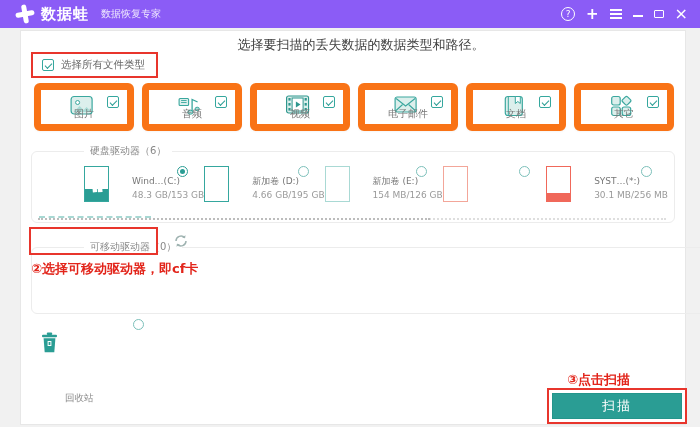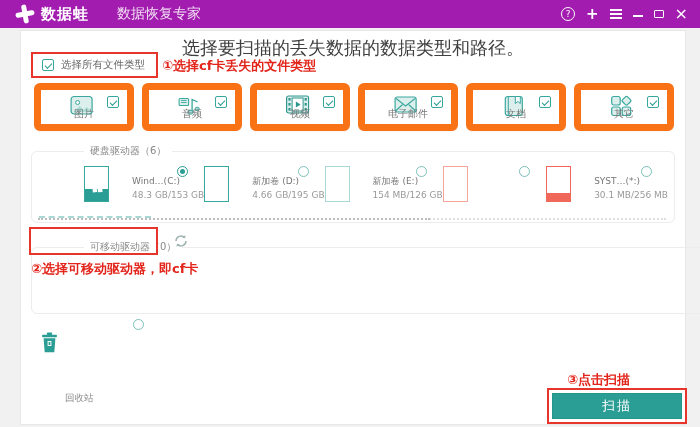--- a/index.html
+++ b/index.html
@@ -1,40 +1,40 @@
 <!DOCTYPE html>
 <html><head>
 <meta charset="utf-8">
 <style>
   * { margin:0; padding:0; box-sizing:border-box; }
   html,body { width:700px; height:427px; overflow:hidden; background:#f1f1f1;
     font-family:"DejaVu Sans","Liberation Sans",sans-serif; }
   .window { position:relative; width:700px; height:427px; }
 
   
-  .titlebar { position:absolute; left:0; top:0; width:700px; height:28px; background:#a21caf;
+  .titlebar { position:absolute; left:0; top:0; width:700px; height:28px; background:#8b5cf6;
     display:flex; align-items:center; color:#fff; }
   .logo-cross { margin-left:14px; width:22px; height:22px; }
   .logo-text { margin-left:5px; font-size:15px; font-weight:bold; letter-spacing:1px; }
-  .logo-sub { margin-left:28px; font-size:14px; opacity:.85; }
+  .logo-sub { margin-left:12px; font-size:10px; opacity:.85; }
   .win-controls { position:absolute; right:12px; top:0; height:28px; display:flex; align-items:center; gap:11px; }
   .wc { color:#fff; cursor:default; display:flex; align-items:center; justify-content:center; }
   .wc-help { width:14px; height:14px; border:1.2px solid #fff; border-radius:50%; font-size:9px; line-height:1; }
   .wc-add { font-size:15px; font-weight:bold; }
   .wc-menu { display:flex; flex-direction:column; gap:2.5px; }
   .wc-menu i { display:block; width:12px; height:1.6px; background:#fff; }
   .wc-min { width:10px; height:1.6px; background:#fff; margin-top:4px; }
   .wc-max { width:10px; height:8px; border:1.6px solid #fff; border-radius:1px; }
   .wc-close { font-size:16px; line-height:1; }
 
   
   .content { position:absolute; left:20px; top:30px; width:666px; height:395px;
     background:#fff; border:1px solid #e7e7e7; }
-  .page-title { position:absolute; left:0; top:5px; width:100%; text-align:center;
-    font-size:18px; color:#3f3f3f; }
+  .page-title { position:absolute; left:8px; top:5px; width:100%; text-align:center;
+    font-size:13px; color:#3f3f3f; }
 
   .selectall { position:absolute; left:10px; top:21px; width:127px; height:26px;
     border:2px solid #e8352c; display:flex; align-items:center; gap:7px; padding-left:9px; background:#fff; }
   .selectall-label { font-size:10.5px; color:#666; }
 
   .ann { position:absolute; color:#e2241a; font-weight:bold; font-size:13px; white-space:nowrap; }
   .ann1 { left:141px; top:26px; }
   .ann2 { left:10px; top:229px; }
   .ann3 { left:546px; top:340px; }
 
@@ -126,21 +126,20 @@
   </div>
 
   <div class="content">
 
     <div class="page-title">选择要扫描的丢失数据的数据类型和路径。</div>
 
     <div class="selectall">
       <span class="cb on"></span>
       <span class="selectall-label">选择所有文件类型</span>
     </div>
-    <div class="ann ann1">①选择cf卡丢失的文件类型</div>
 
     <div class="cards">
 
       <div class="card">
         <svg class="cicon" width="24" height="21" viewBox="0 0 24 21">
           <rect x="1.5" y="1.5" width="21" height="17.5" rx="3" fill="#dcefec" stroke="#3aa79e" stroke-width="1.2"></rect>
           <circle cx="8" cy="7.5" r="2" fill="#fff" stroke="#3aa79e" stroke-width="1"></circle>
           <path d="M4 17 l6-6 4 4 3-3 5 5 z" fill="#a9dcd6"></path>
         </svg>
         <span class="cb on"></span>

